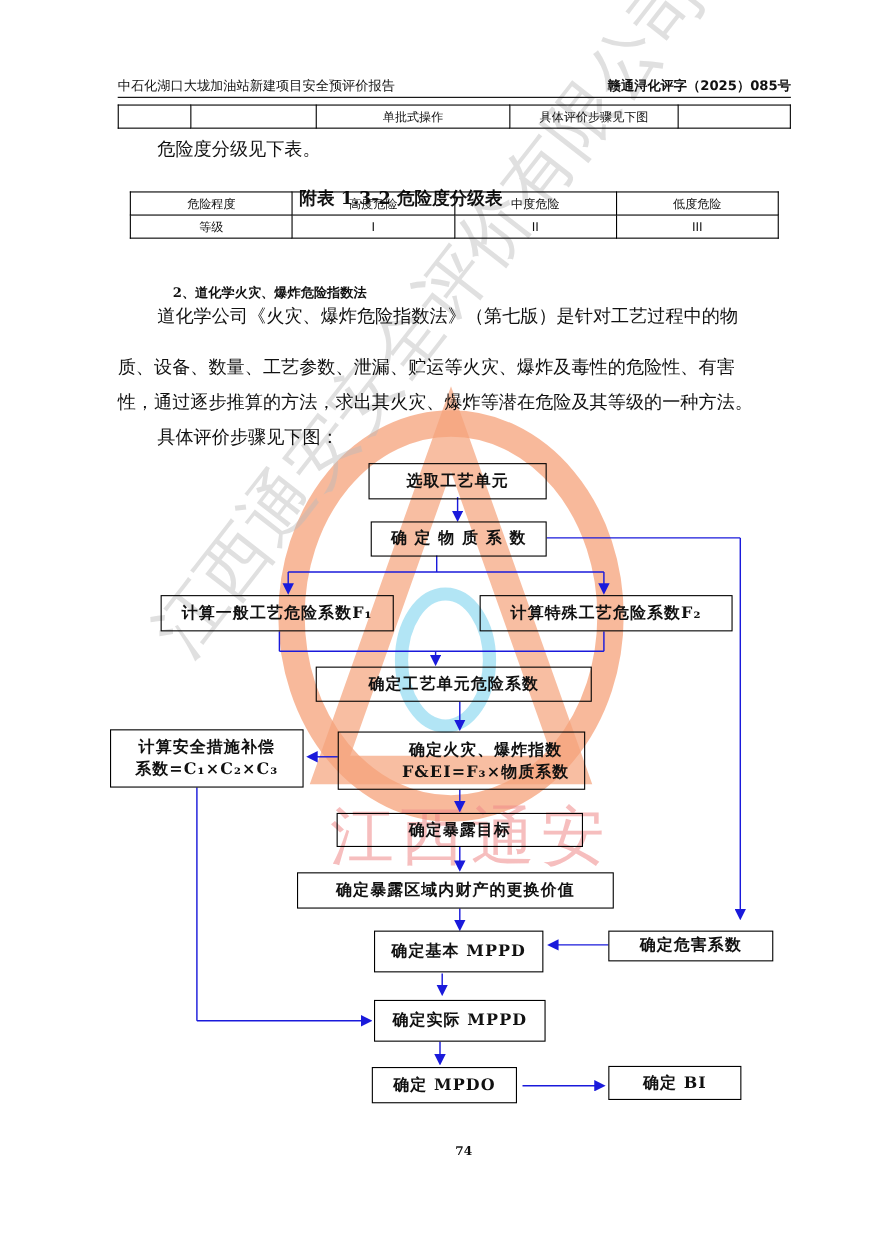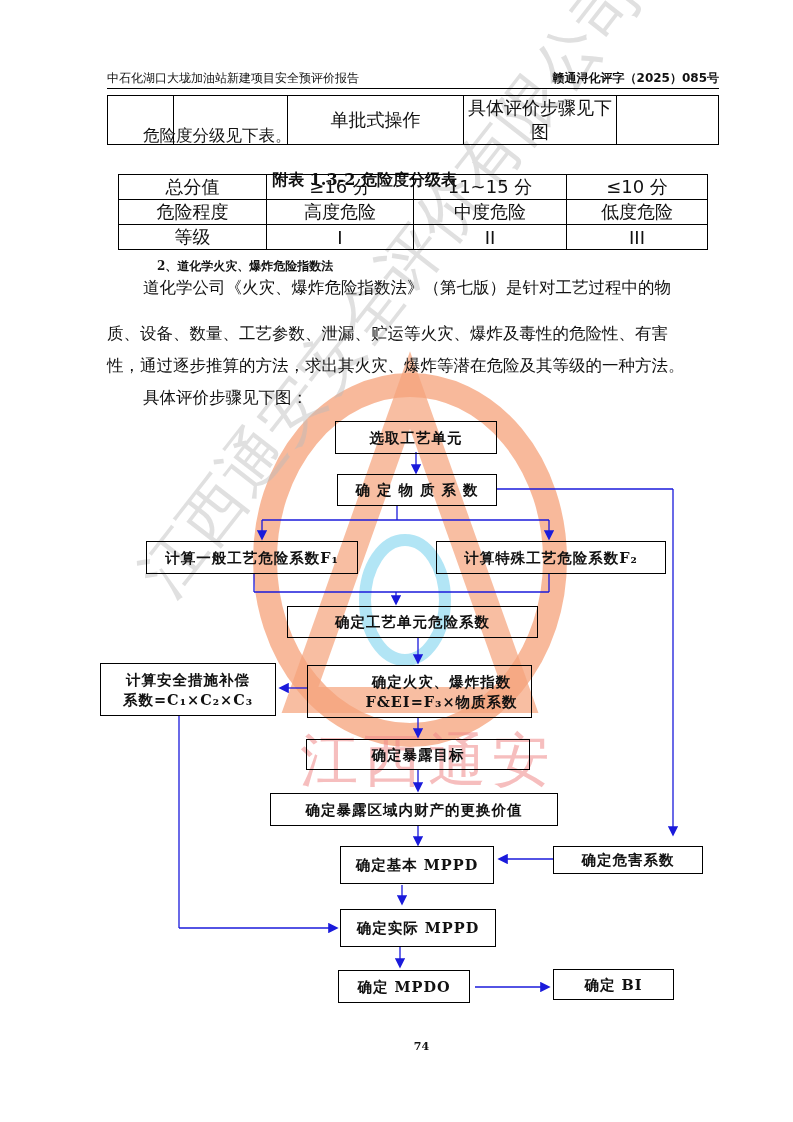--- a/index.html
+++ b/index.html
@@ -1,20 +1,20 @@
 <!DOCTYPE html>
 <html><head>
 <meta charset="utf-8">
 <style>
   html,body{margin:0;padding:0;background:#fff;}
   body{width:793px;height:1122px;position:relative;overflow:hidden;font-family:"DejaVu Serif","Liberation Serif",serif;color:#111;}
   .hdr{position:absolute;left:107px;top:70px;width:612px;height:18px;border-bottom:1.5px solid #000;font-size:12px;font-family:"DejaVu Sans","Liberation Sans",sans-serif;}
   .hdr .l{position:absolute;left:0;top:0;}
   .hdr .r{position:absolute;right:0;top:0;}
-  table{border-collapse:collapse;position:absolute;font-family:"DejaVu Sans","Liberation Sans",sans-serif;font-size:18px;}
+  table{border-collapse:collapse;position:absolute;font-family:"DejaVu Sans","Liberation Sans",sans-serif;font-size:11px;}
   td{border:1px solid #000;text-align:center;padding:0;height:20px;}
   .t1{left:107px;top:95px;width:612px;}
   .t2{left:118px;top:174px;width:590px;}
   .para{position:absolute;font-size:16.5px;line-height:31px;}
   .caption{position:absolute;left:0;width:729px;top:150px;text-align:center;font-weight:bold;font-size:16px;margin-top:20px;}
   .h2{position:absolute;left:157px;top:258px;font-weight:bold;font-size:12px;}
   .box{position:absolute;border:1.3px solid #000;background:rgba(255,255,255,0.0);font-weight:bold;font-size:14.5px;display:flex;align-items:center;justify-content:center;text-align:left;letter-spacing:1px;box-sizing:border-box;line-height:20px;}
   svg.flow{position:absolute;left:0;top:0;}
   .wm{position:absolute;pointer-events:none;}
   .pnum{position:absolute;left:0;width:793px;top:1040px;text-align:center;font-size:11px;font-weight:bold;margin-left:25px;}
@@ -45,26 +45,20 @@
     <td></td>
   </tr>
 </tbody>
   </table>
 
 <div class="para" style="left:143px;top:120px;">危险度分级见下表。</div>
 <div class="caption">附表 1.3-2  危险度分级表</div>
 
 <table class="t2">
   <tbody>
-      <tr>
-    <td style="width:147px">总分值</td>
-    <td style="width:146px">≥16 分</td>
-    <td style="width:152px">11~15 分</td>
-    <td>≤10 分</td>
-  </tr>
   <tr>
     <td>危险程度</td>
     <td>高度危险</td>
     <td>中度危险</td>
     <td>低度危险</td>
   </tr>
   <tr>
     <td>等级</td>
     <td>I</td>
     <td>II</td>

